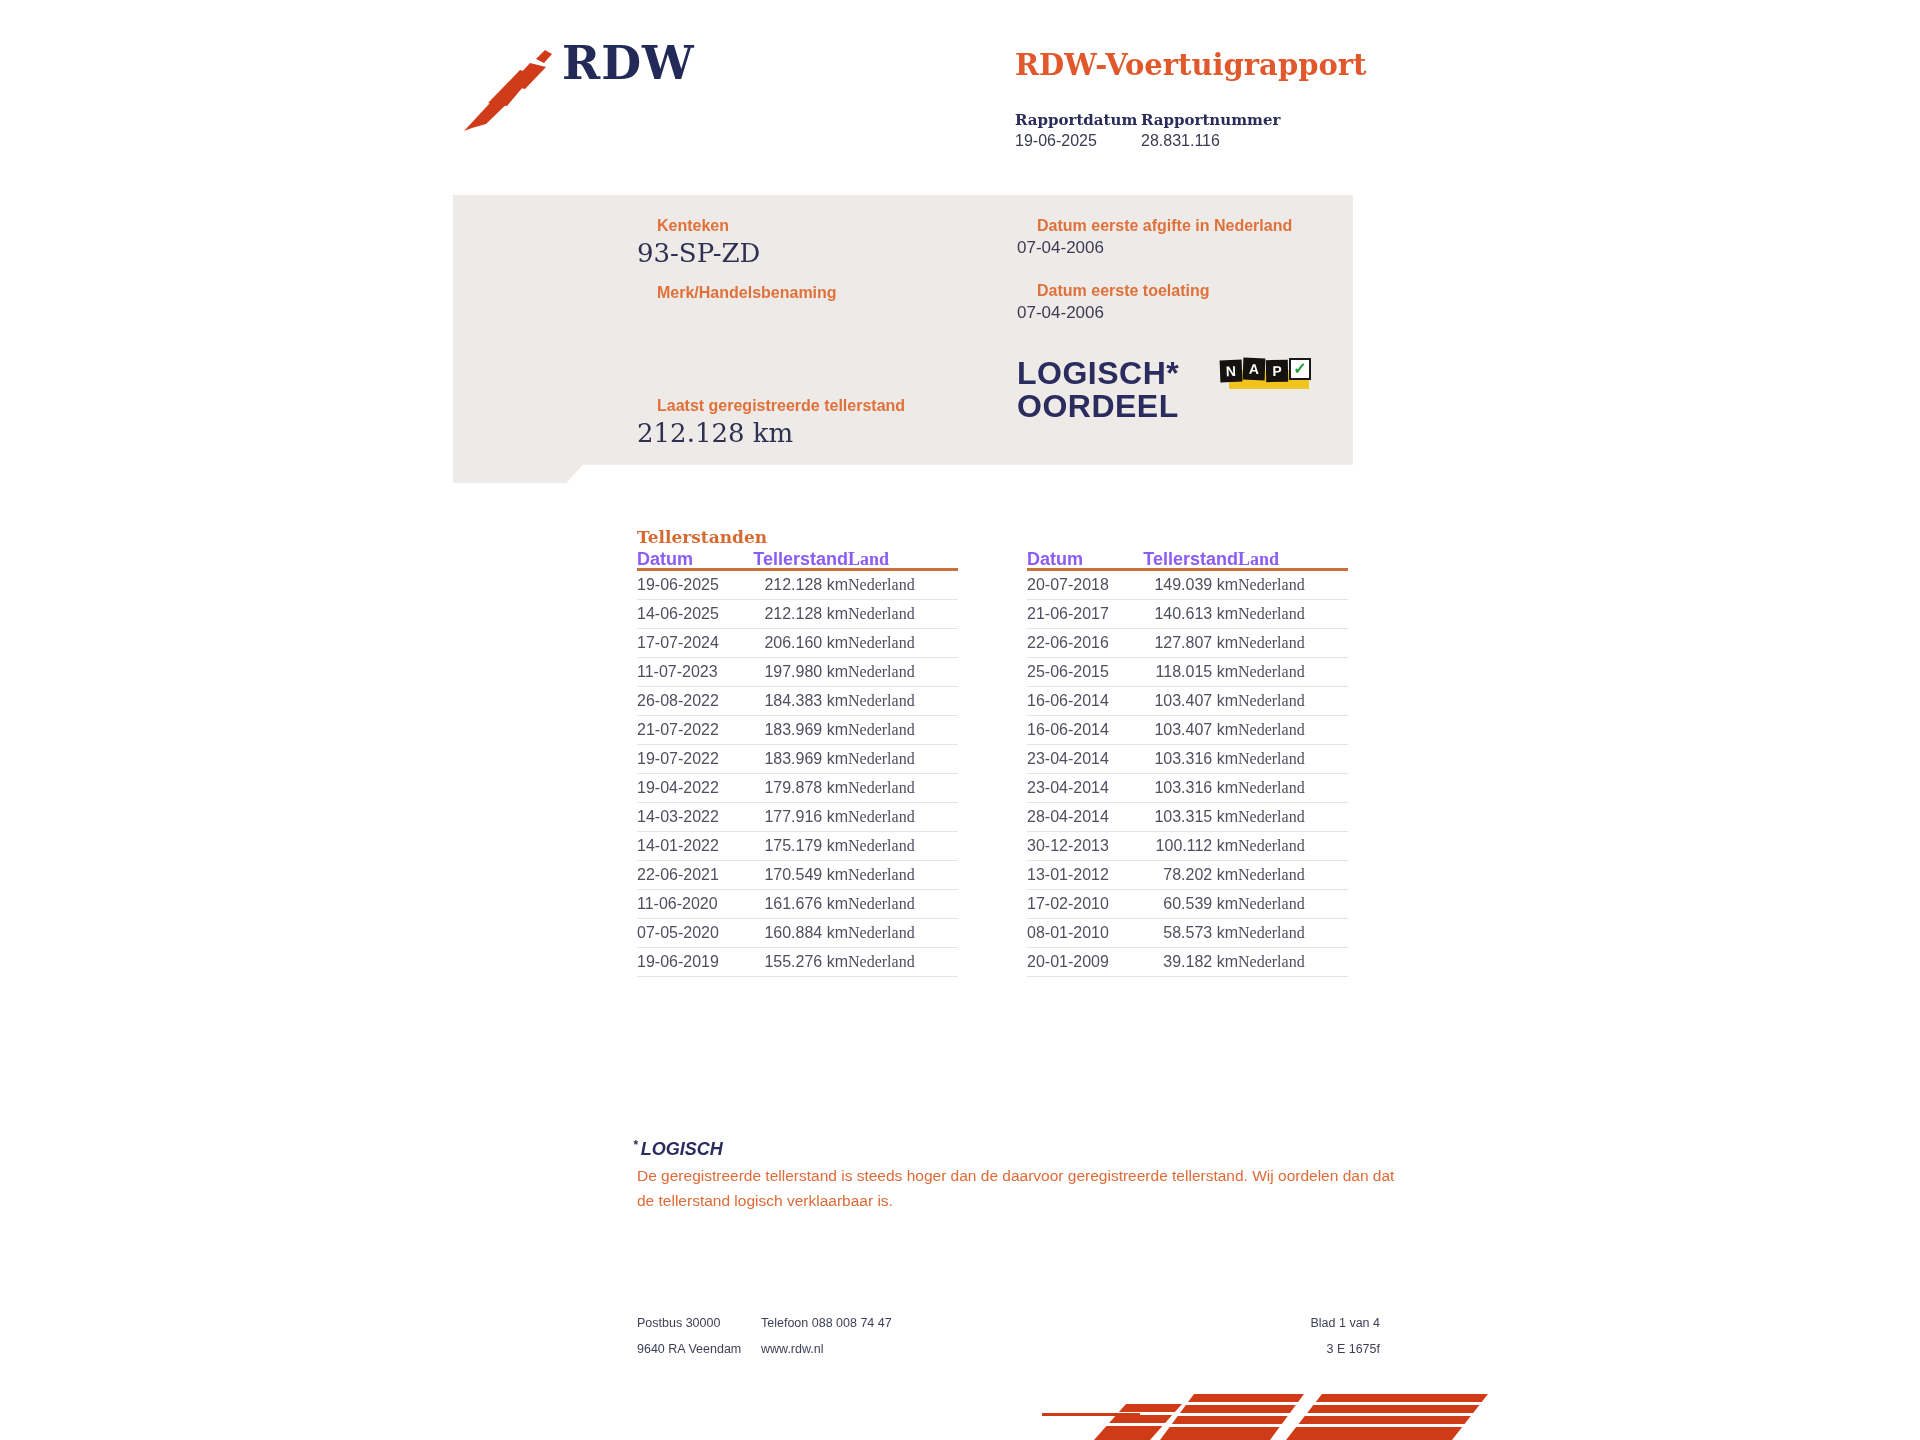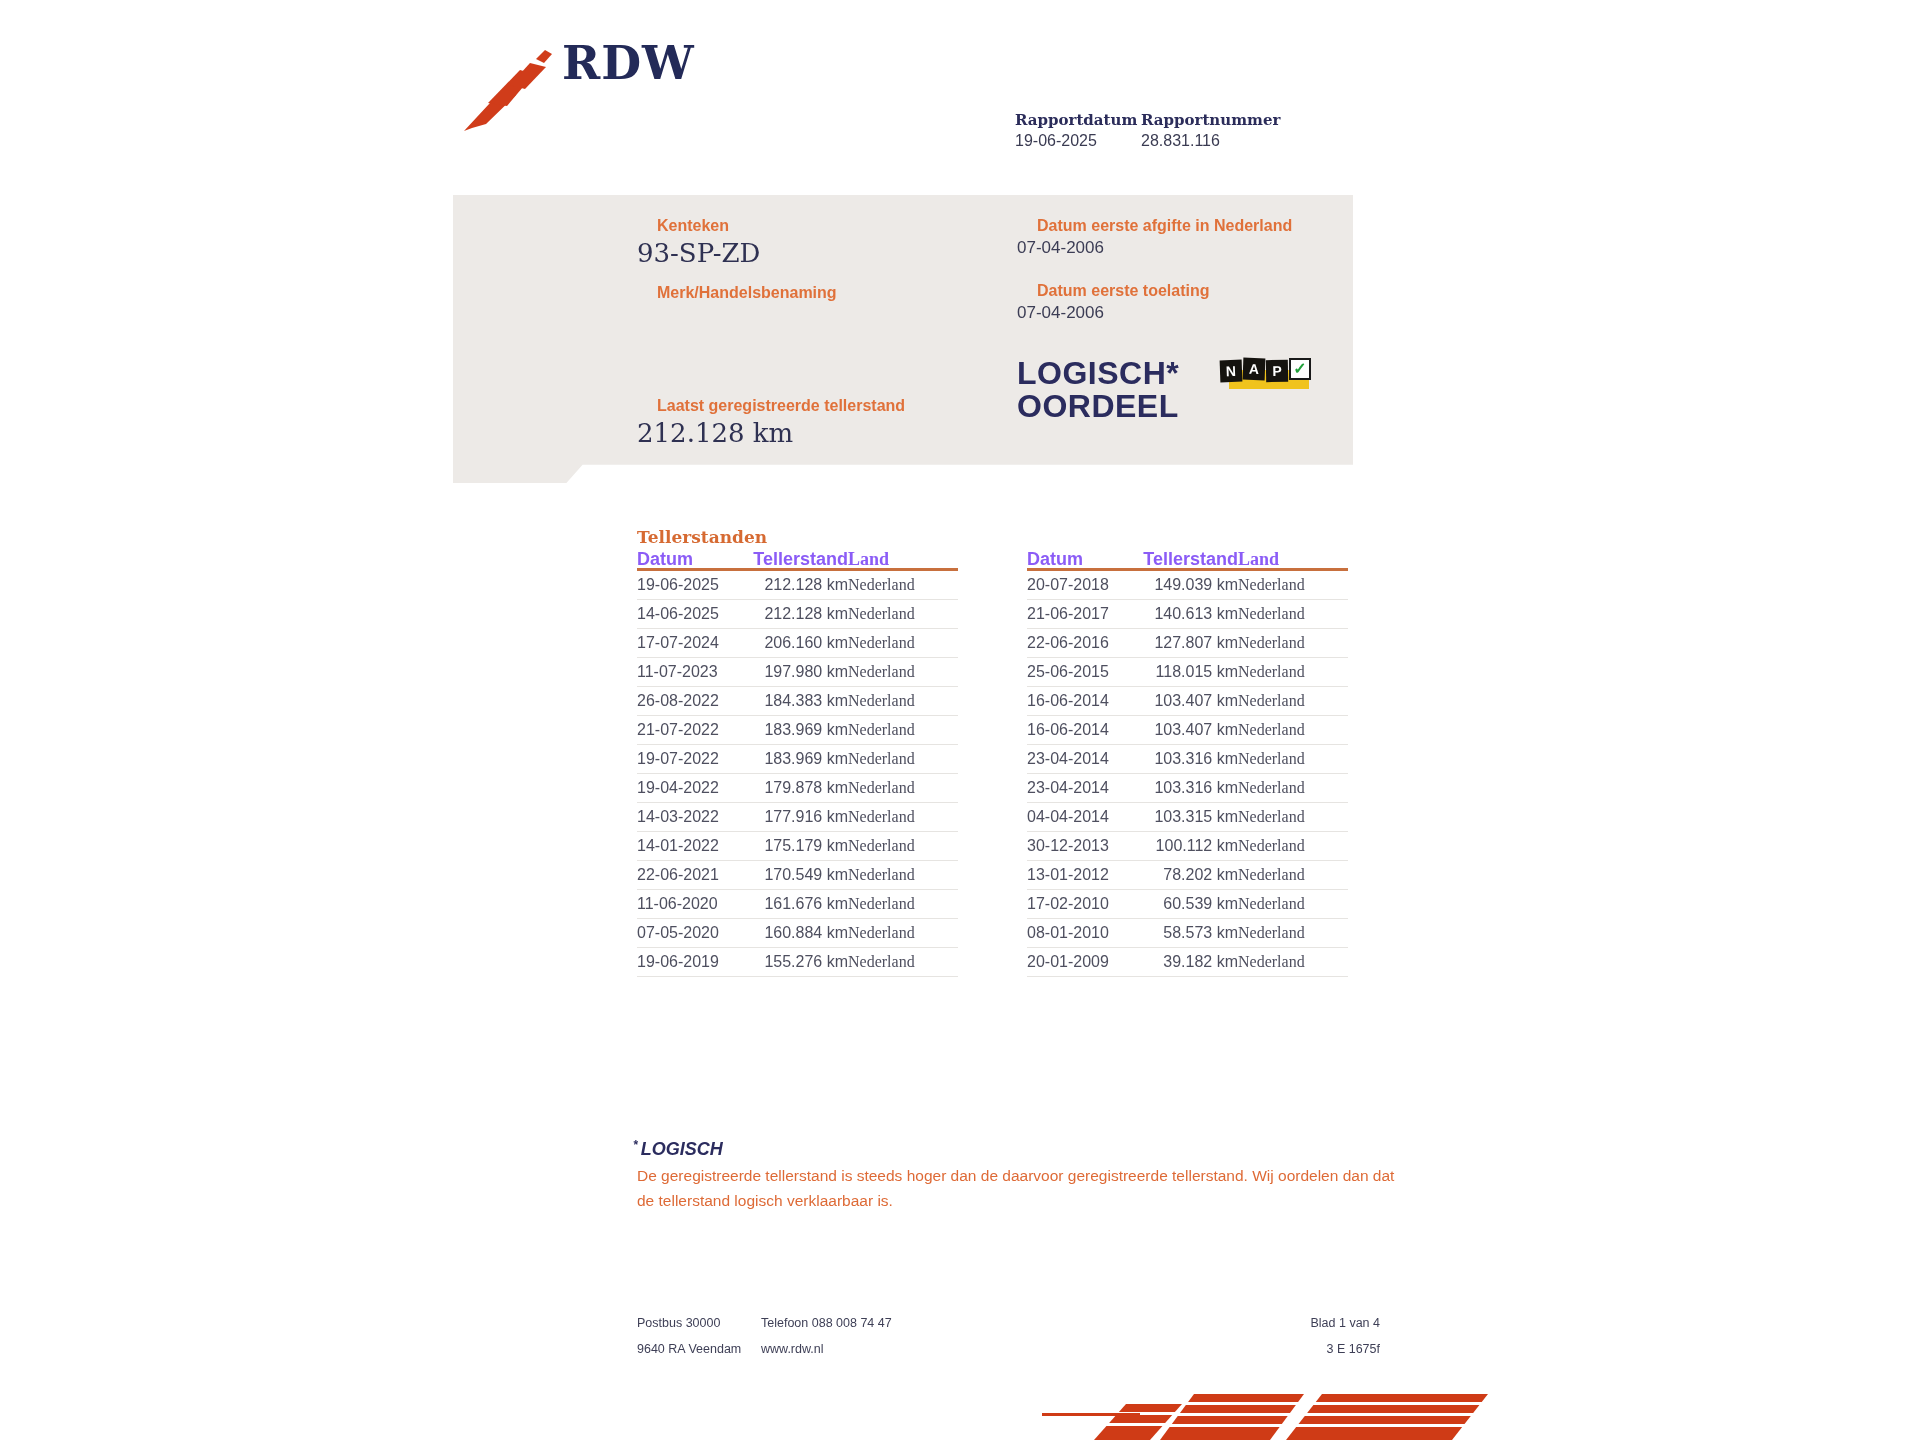--- a/index.html
+++ b/index.html
@@ -61,20 +61,21 @@
 
   <svg class="abs" style="left:462px;top:46px" width="92" height="86" viewBox="0 0 92 86">
     <g fill="#d03c1a">
       <polygon points="2,85 40,44 54,49 24,78 10,82"></polygon>
       <polygon points="26,57 58,24 72,28 45,60"></polygon>
       <polygon points="48,39 68,17 84,21 63,43"></polygon>
       <polygon points="74,13 83,4 90,8 82,17"></polygon>
     </g>
   </svg>
   <div class="abs serif logo-text">RDW</div>
+  <div class="abs serif doc-title">RDW-Voertuigrapport</div>
 
   <div class="abs serif hdr-label" style="left:1015px;top:111px">Rapportdatum</div>
   <div class="abs serif hdr-label" style="left:1141px;top:111px">Rapportnummer</div>
   <div class="abs hdr-value" style="left:1015px;top:132px">19-06-2025</div>
   <div class="abs hdr-value" style="left:1141px;top:132px">28.831.116</div>
 
   <div class="abs graybox">
     <div class="abs fld-label" style="left:184px;top:22px">Kenteken</div>
     <div class="abs serif fld-big" style="left:184px;top:40px">93-SP-ZD</div>
 
@@ -226,21 +227,21 @@
           <span class="c0">23-04-2014</span>
           <span class="c1">103.316 km</span>
           <span class="c2">Nederland</span>
         </div>
         <div class="t-row">
           <span class="c0">23-04-2014</span>
           <span class="c1">103.316 km</span>
           <span class="c2">Nederland</span>
         </div>
         <div class="t-row">
-          <span class="c0">04-04-2014</span>
+          <span class="c0">28-04-2014</span>
           <span class="c1">103.315 km</span>
           <span class="c2">Nederland</span>
         </div>
         <div class="t-row">
           <span class="c0">30-12-2013</span>
           <span class="c1">100.112 km</span>
           <span class="c2">Nederland</span>
         </div>
         <div class="t-row">
           <span class="c0">13-01-2012</span>

